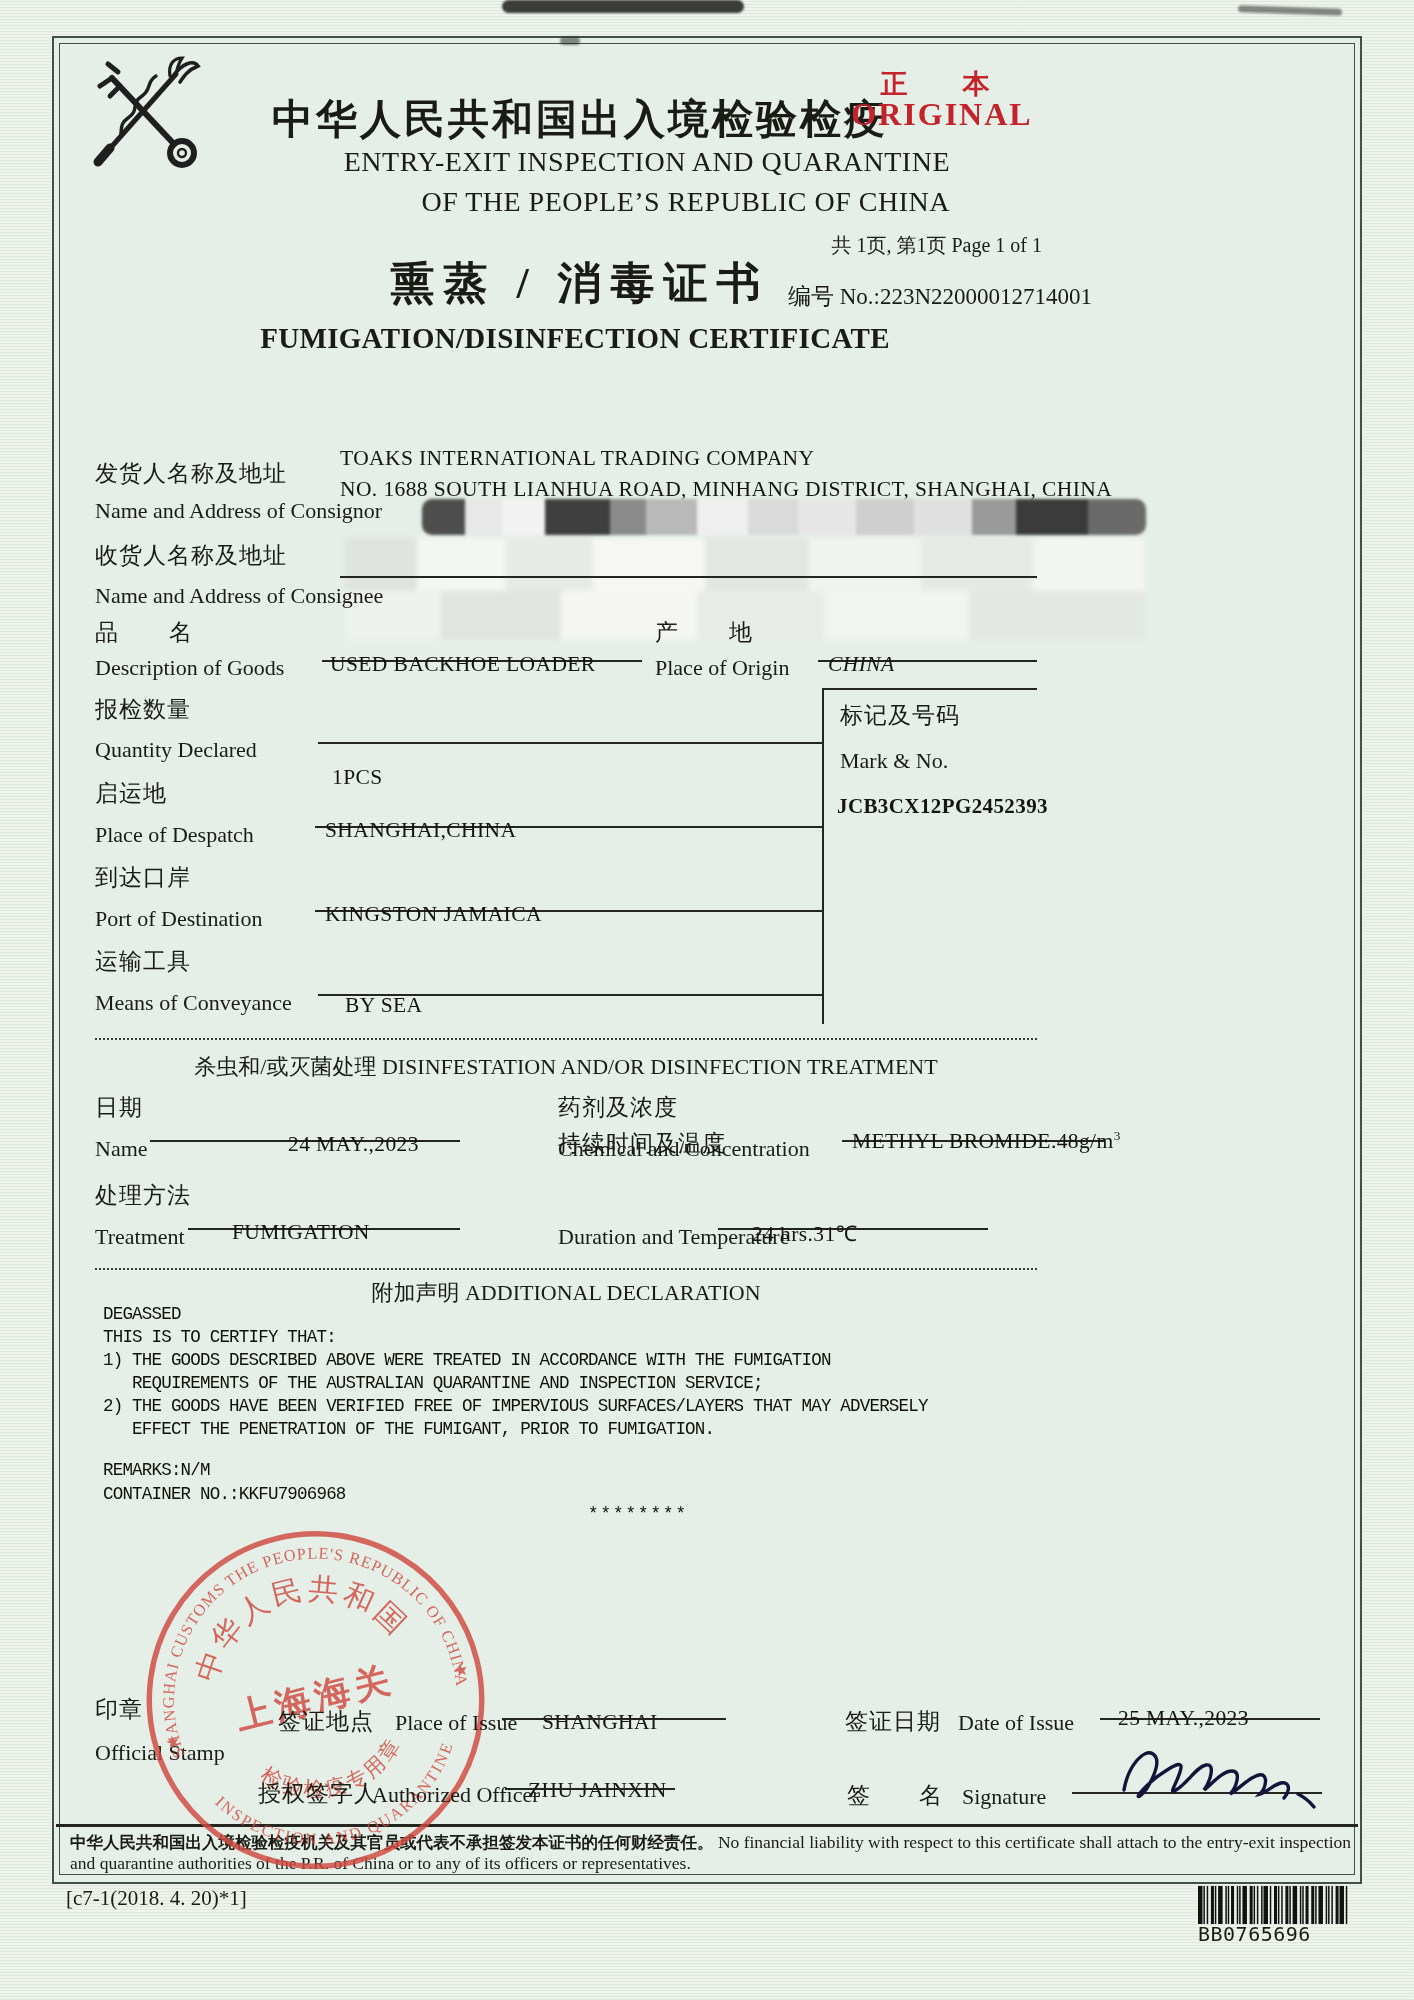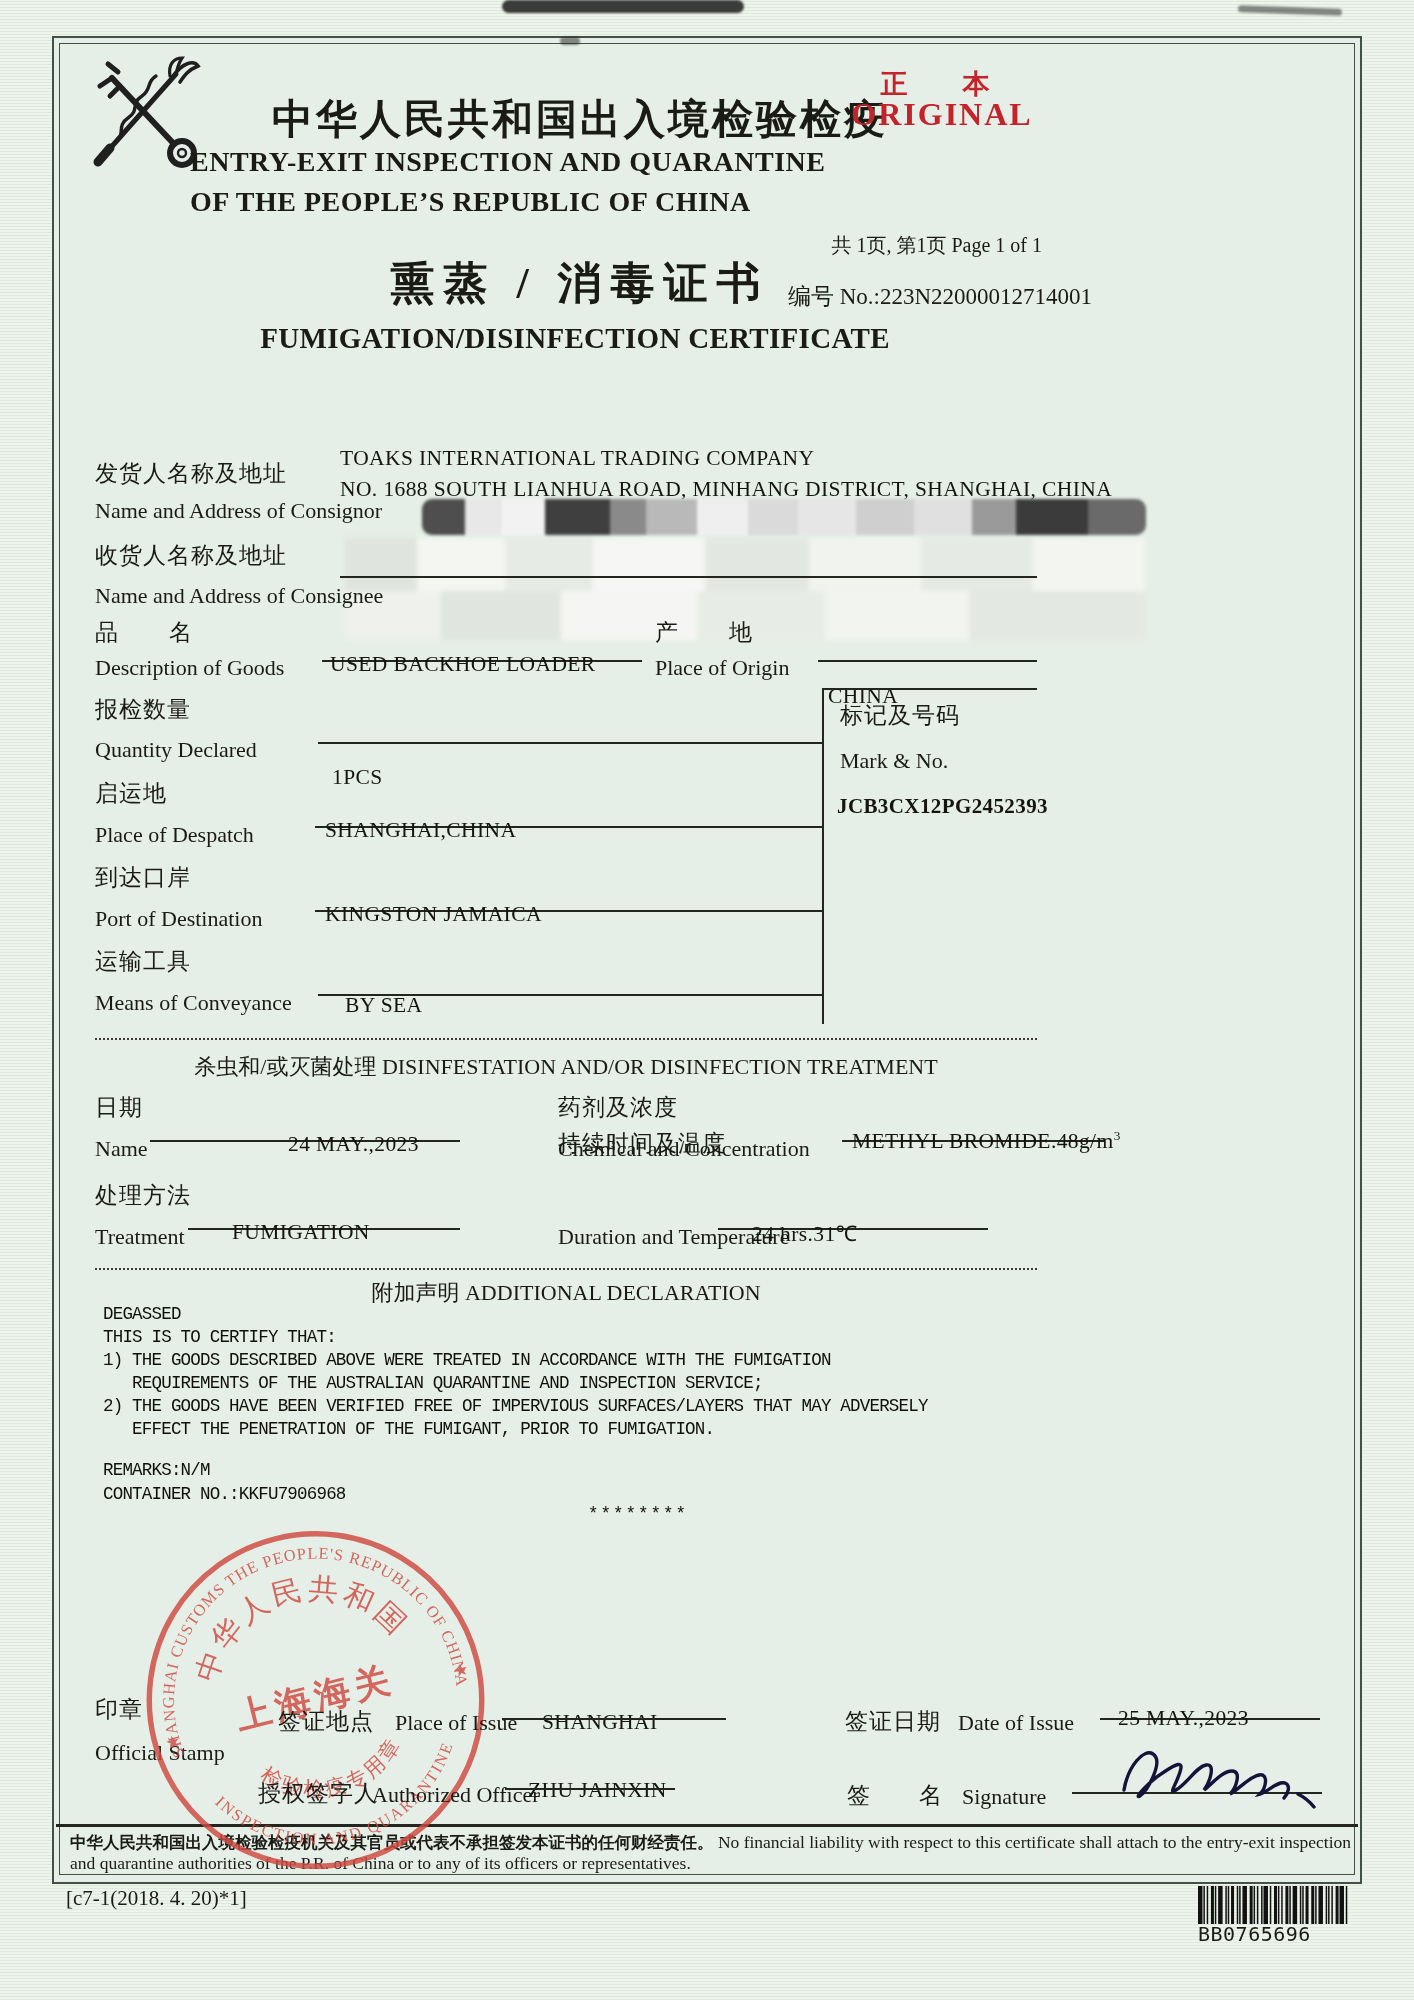--- a/index.html
+++ b/index.html
@@ -13,21 +13,21 @@
   .frame-inner{position:absolute;left:59px;top:43px;width:1294px;height:1830px;border:1.5px solid #41514a;z-index:1;}
   .abs{position:absolute;z-index:3;}
   .ul{position:absolute;border-bottom:2px solid #23251e;z-index:2;}
   .dots{position:absolute;border-bottom:2.5px dotted #3a3d35;z-index:2;}
   .cn{font-size:23px;letter-spacing:1px;}
   .en{font-size:22px;}
   .val{font-size:21.5px;letter-spacing:.4px;color:#14150e;}
   .tw{font-family:"Liberation Mono","DejaVu Sans Mono",monospace;font-size:17.5px;letter-spacing:-.8px;color:#0f1008;white-space:pre;}
   .red{color:#c5232b;}
   .hdr-cn{font-size:41px;font-weight:600;letter-spacing:3px;text-align:center;}
-  .hdr-en{font-size:28px;font-weight:700;letter-spacing:.5px;text-align:left;}
+  .hdr-en{font-size:28px;font-weight:400;letter-spacing:.5px;text-align:right;}
   .t-cn{font-size:44px;font-weight:700;letter-spacing:9px;text-align:center;}
   .t-en{font-size:29px;font-weight:700;text-align:center;letter-spacing:.3px;}
   .redact-dark{position:absolute;z-index:4;border-radius:10px;filter:blur(1.6px);
     background:linear-gradient(90deg,#4e4e4e 0 6%,#e8e8e8 6% 11%,#f2f2f2 11% 17%,#3f3f3f 17% 26%,#8a8a8a 26% 31%,#b9b9b9 31% 38%,#efefef 38% 45%,#dadada 45% 52%,#e6e6e6 52% 60%,#cfcfcf 60% 68%,#e0e0e0 68% 76%,#9a9a9a 76% 82%,#3b3b3b 82% 92%,#6a6a6a 92% 100%);}
   .redact-light{position:absolute;z-index:1;filter:blur(2.5px);
     background-image:
       linear-gradient(90deg,#dfe4de 0 9%,#f4f6f2 9% 20%,#e7ebe5 20% 31%,#f6f7f4 31% 45%,#e3e7e1 45% 58%,#f1f3ef 58% 72%,#e6eae4 72% 86%,#f3f5f1 86% 100%),
       linear-gradient(90deg,#eef1ec 0 12%,#e0e5df 12% 27%,#f5f6f3 27% 44%,#e8ece6 44% 60%,#f2f4f0 60% 78%,#e4e8e2 78% 100%);
     background-size:100% 52%,100% 52%;background-position:top,bottom;background-repeat:no-repeat;}
   .smudge{position:absolute;background:#1d1d1d;filter:blur(1.2px);z-index:5;}
@@ -89,21 +89,21 @@
   <div class="abs en" style="left:95px;top:583px;">Name and Address of Consignee</div>
   <div class="redact-light" style="left:345px;top:538px;width:800px;height:102px;"></div>
   <div class="ul" style="left:340px;top:576px;width:697px;z-index:3;"></div>
 
   <div class="abs cn" style="left:95px;top:617px;letter-spacing:14px;">品　名</div>
   <div class="abs cn" style="left:655px;top:617px;letter-spacing:14px;">产　地</div>
   <div class="abs en" style="left:95px;top:655px;">Description of Goods</div>
   <div class="abs val" style="left:330px;top:652px;">USED BACKHOE LOADER</div>
   <div class="ul" style="left:322px;top:660px;width:320px;"></div>
   <div class="abs en" style="left:655px;top:655px;">Place of Origin</div>
-  <div class="abs val" style="left:828px;top:684px;">CHINA</div>
+  <div class="abs val" style="left:828px;top:652px;font-style:italic;">CHINA</div>
   <div class="ul" style="left:818px;top:660px;width:219px;"></div>
 
   <div class="abs cn" style="left:95px;top:694px;">报检数量</div>
   <div class="abs en" style="left:95px;top:737px;">Quantity  Declared</div>
   <div class="abs val" style="left:332px;top:733px;margin-top:32px;">1PCS</div>
   <div class="ul" style="left:318px;top:742px;width:504px;"></div>
 
   <div class="abs" style="left:822px;top:688px;width:215px;border-top:2px solid #23251e;"></div>
   <div class="abs" style="left:822px;top:688px;height:336px;border-left:2px solid #23251e;"></div>
   <div class="abs cn" style="left:840px;top:700px;">标记及号码</div>

